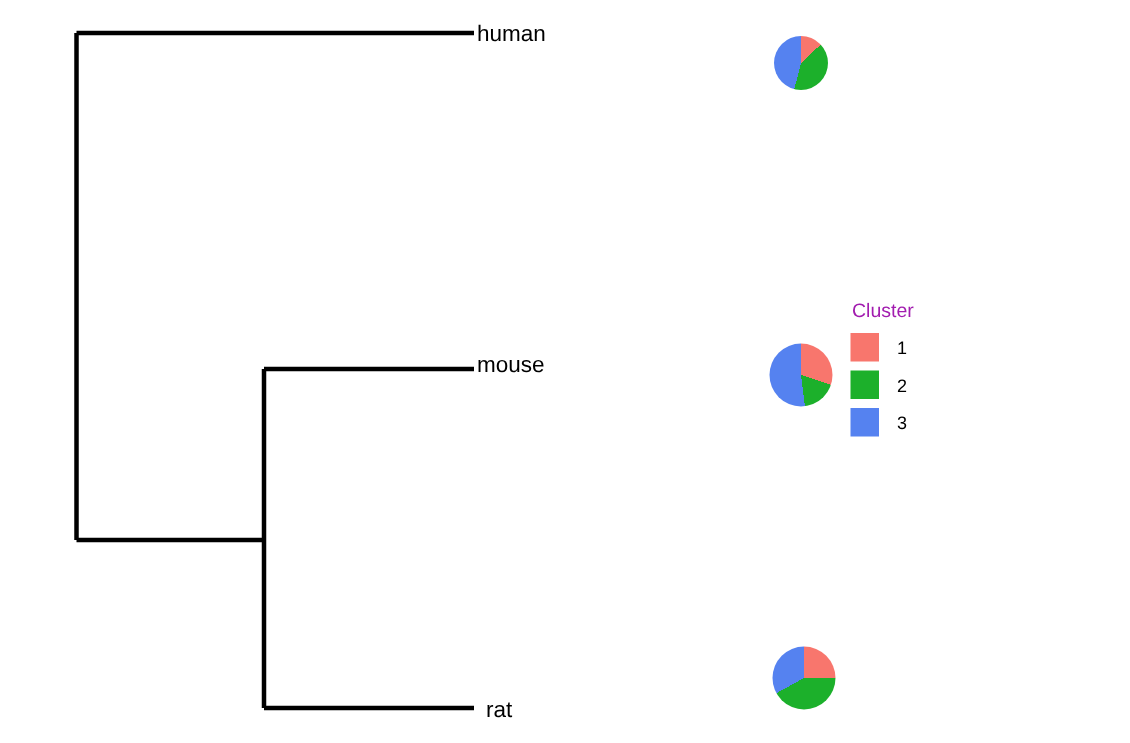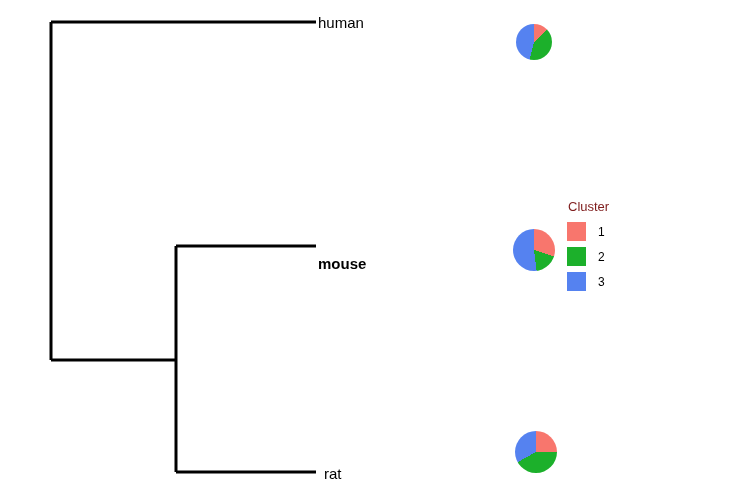--- a/index.html
+++ b/index.html
@@ -34,21 +34,21 @@
   }
   #legend {
     position: absolute;
     left: 567px;
     top: 200px;
     width: 80px;
   }
   .legend-title {
     font-family: "Liberation Sans", "DejaVu Sans", sans-serif;
     font-size: 13px;
-    color: #7f1d1d;
+    color: #a21caf;
     margin: 0 0 6px 1px;
     line-height: 1;
   }
   .legend-row {
     display: flex;
     align-items: center;
     height: 25px;
   }
   .legend-swatch {
     width: 19px;
@@ -73,21 +73,21 @@
         <line x1="51" y1="22" x2="51" y2="360"></line>
         <line x1="51" y1="360" x2="176" y2="360"></line>
         <line x1="176" y1="246" x2="176" y2="472"></line>
         <line x1="51" y1="22" x2="316" y2="22"></line>
         <line x1="176" y1="246" x2="316" y2="246"></line>
         <line x1="176" y1="472" x2="316" y2="472"></line>
       </g>
   </svg>
 
   <div class="tip-label" style="left:318px; top:15px;">human</div>
-  <div class="tip-label" style="left:318px; top:256px;font-weight:bold;">mouse</div>
+  <div class="tip-label" style="left:318px; top:236px;">mouse</div>
   <div class="tip-label" style="left:324px; top:466px;">rat</div>
 
   <div id="pies-layer">
       <div class="pie" style="left: 516px; top: 24px; width: 36px; height: 36px; background: conic-gradient(rgb(248, 118, 109) 0deg, rgb(248, 118, 109) 46.8deg, rgb(28, 176, 43) 46.8deg, rgb(28, 176, 43) 194.4deg, rgb(85, 130, 240) 194.4deg, rgb(85, 130, 240) 360deg);"></div>
       <div class="pie" style="left: 513px; top: 229px; width: 42px; height: 42px; background: conic-gradient(rgb(248, 118, 109) 0deg, rgb(248, 118, 109) 108deg, rgb(28, 176, 43) 108deg, rgb(28, 176, 43) 172.8deg, rgb(85, 130, 240) 172.8deg, rgb(85, 130, 240) 360deg);"></div>
       <div class="pie" style="left: 515px; top: 431px; width: 42px; height: 42px; background: conic-gradient(rgb(248, 118, 109) 0deg, rgb(248, 118, 109) 90deg, rgb(28, 176, 43) 90deg, rgb(28, 176, 43) 241.2deg, rgb(85, 130, 240) 241.2deg, rgb(85, 130, 240) 360deg);"></div>
     </div>
 
   <div id="legend">
     <div class="legend-title">Cluster</div>

